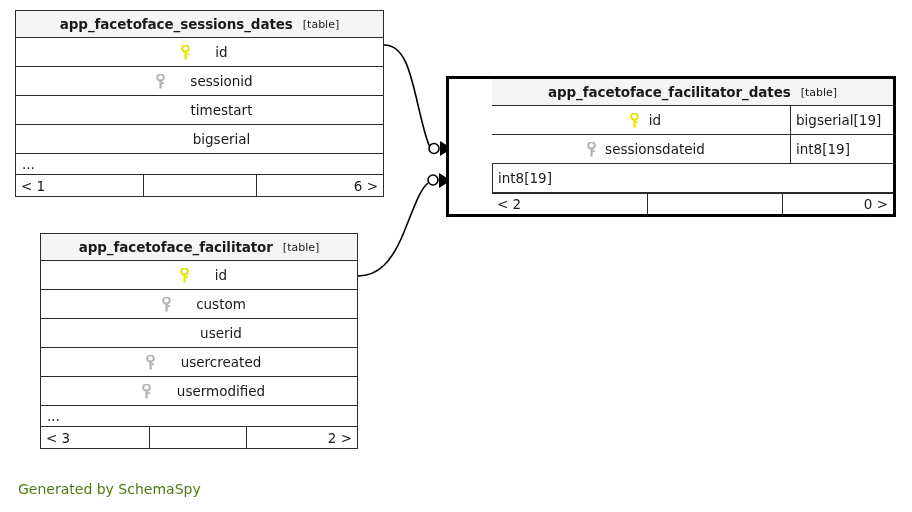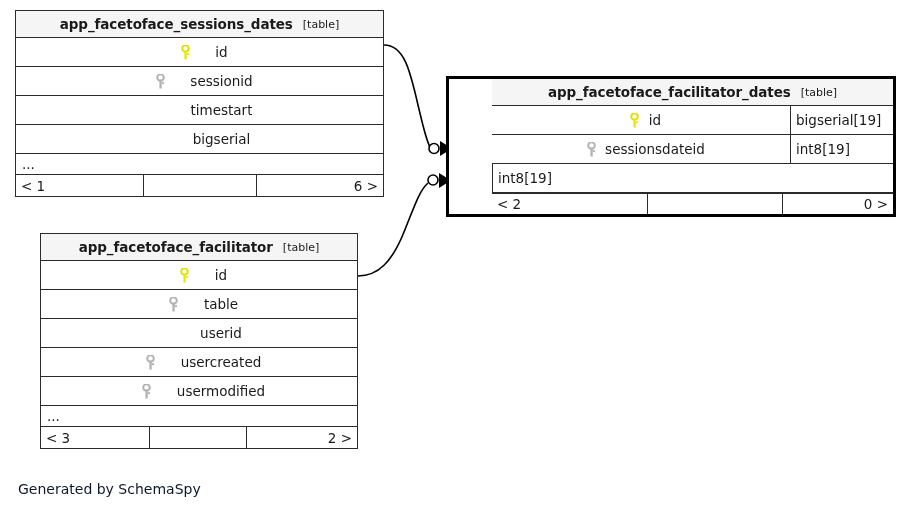--- a/index.html
+++ b/index.html
@@ -138,21 +138,21 @@
   .foot-cell + .foot-cell { border-left: 1px solid #2b2b2b; }
   .foot-left { justify-content: flex-start; }
   .foot-mid  { justify-content: center; }
   .foot-right{ justify-content: flex-end; }
 
   .footer-note {
     position: absolute;
     left: 18px;
     top: 481px;
     font-size: 14px;
-    color: #0f172a;
+    color: #4d7c0f;
     white-space: nowrap;
   }
 </style>
 </head>
 <body>
 
 <div id="canvas">
 
   <svg id="edges" viewBox="0 0 912 512" width="912" height="512" xmlns="http://www.w3.org/2000/svg">
 
@@ -293,21 +293,21 @@
 
     <div class="col-row indent-wide">
       <div class="col-main">
         <span class="key-slot">
           <svg width="9" height="15" viewBox="0 0 9 15">
               <circle cx="4.5" cy="3.5" r="3.3" fill="none" stroke="#b3b3b3" stroke-width="2"></circle>
               <rect x="3.4" y="5.5" width="2.3" height="9" fill="#b3b3b3"></rect>
               <rect x="5.7" y="8.2" width="2.3" height="1.9" fill="#b3b3b3"></rect>
             </svg>
         </span>
-        <span class="col-name">table</span>
+        <span class="col-name">custom</span>
       </div>
     </div>
 
     <div class="col-row indent-wide">
       <div class="col-main">
         <span class="key-slot"></span>
         <span class="col-name">userid</span>
       </div>
     </div>
 

